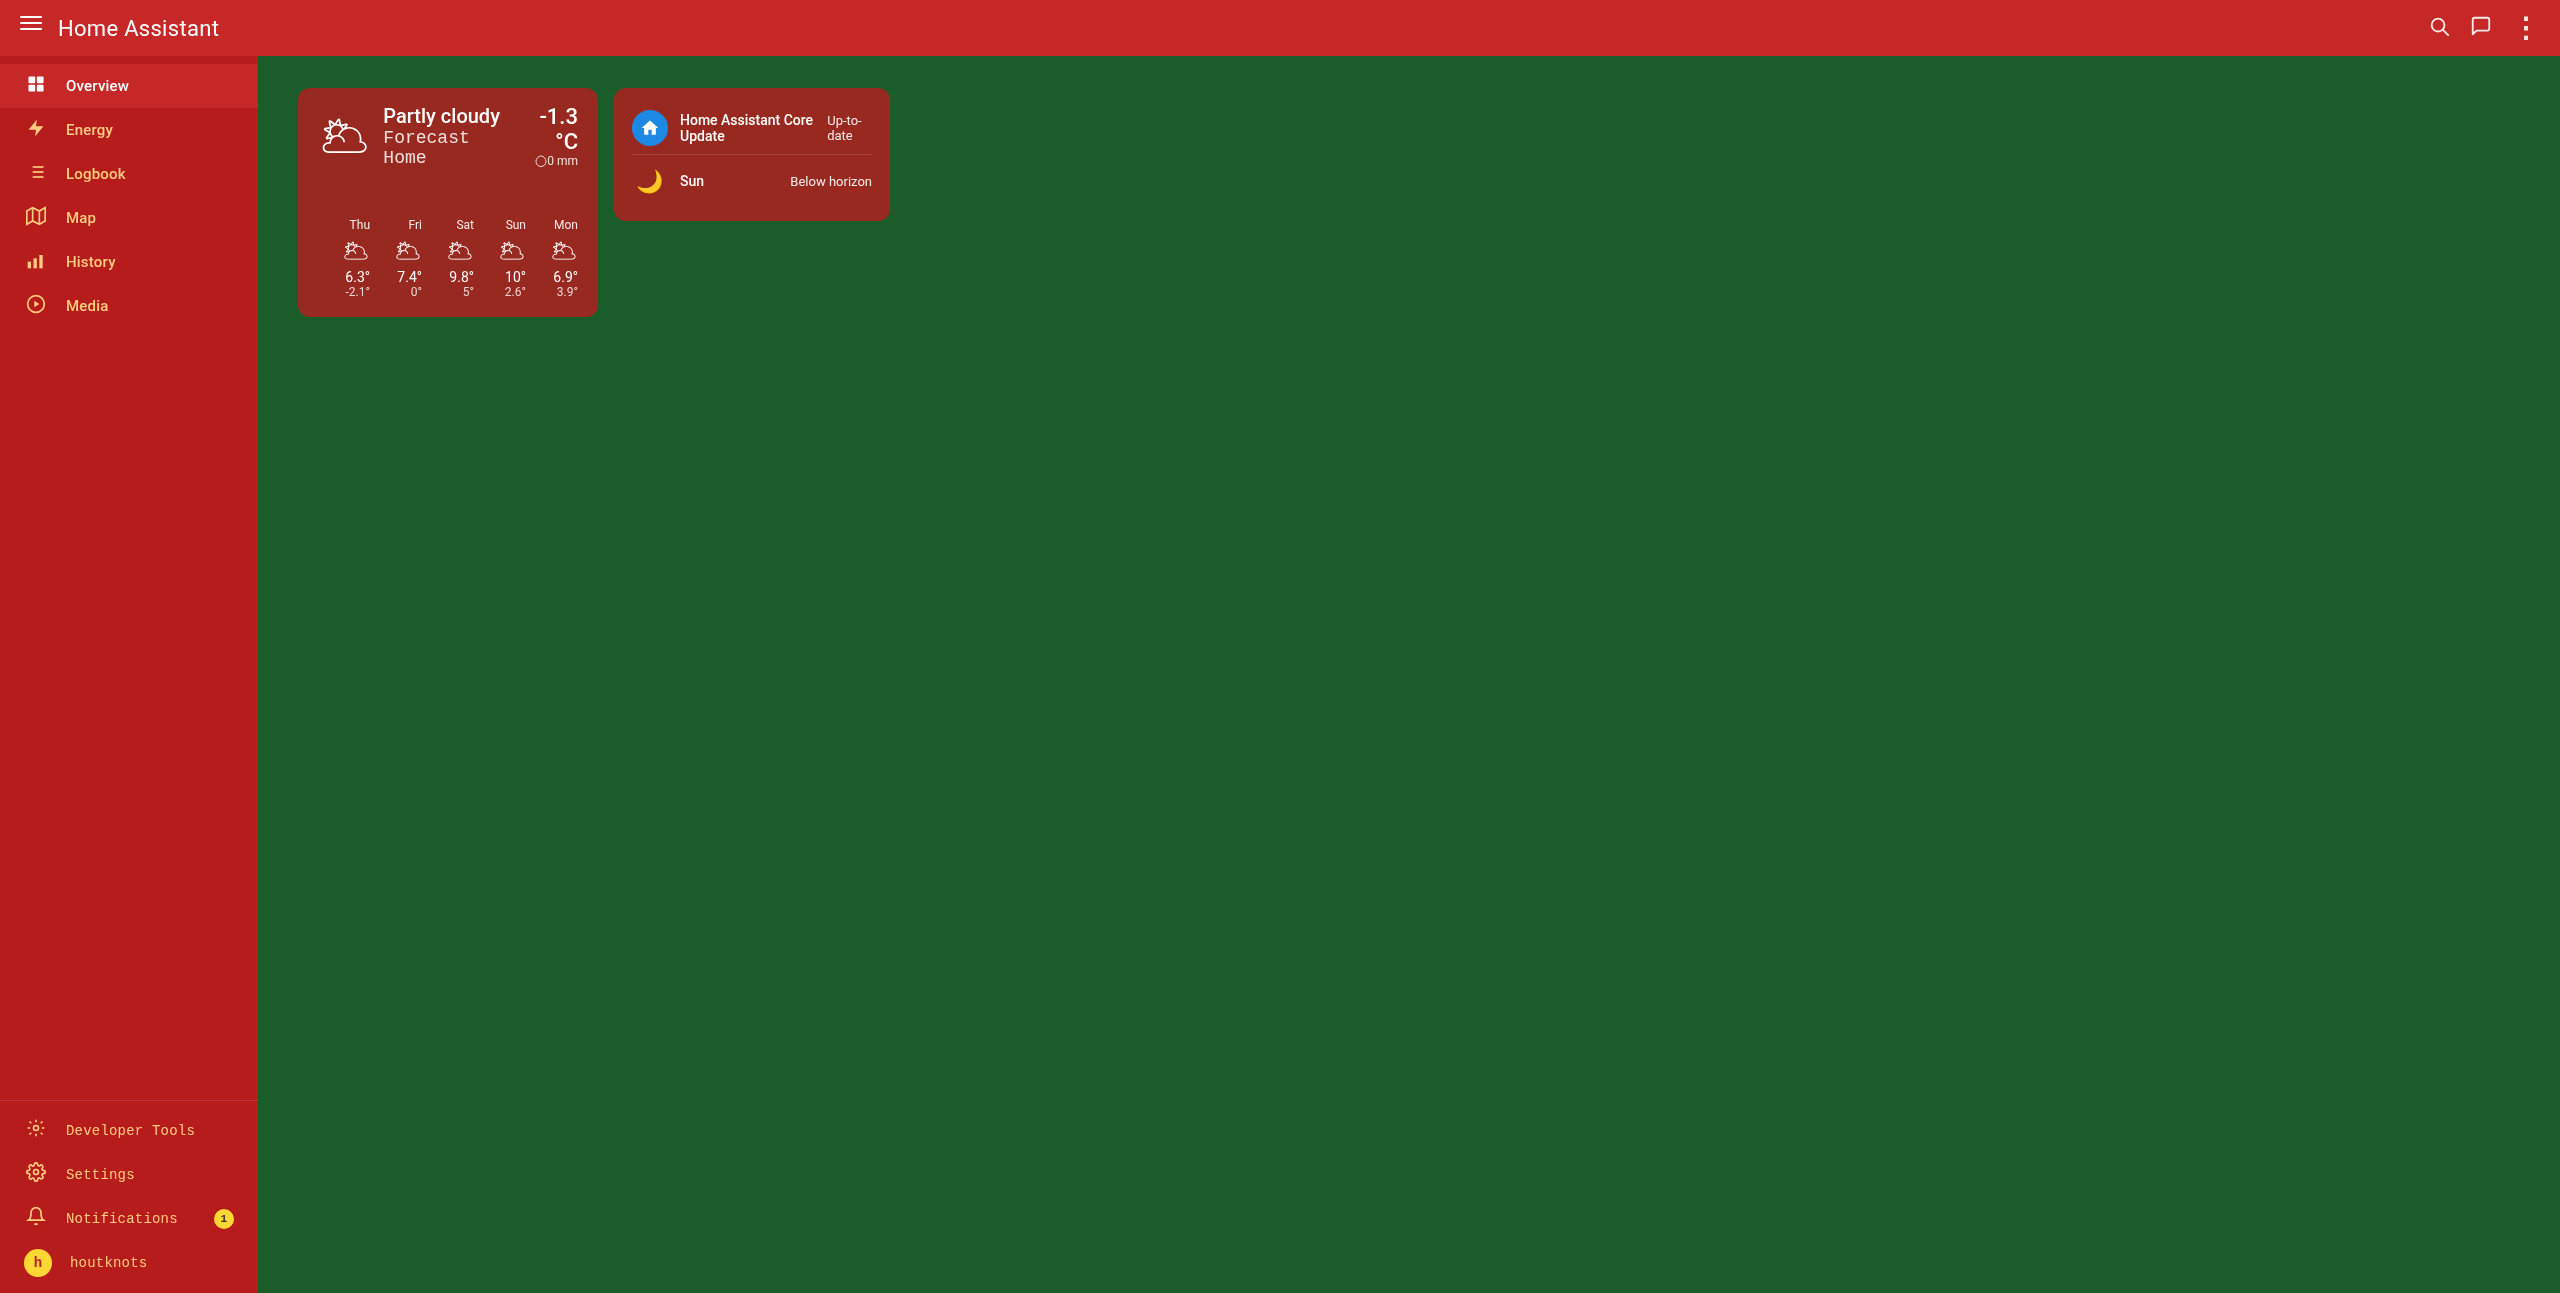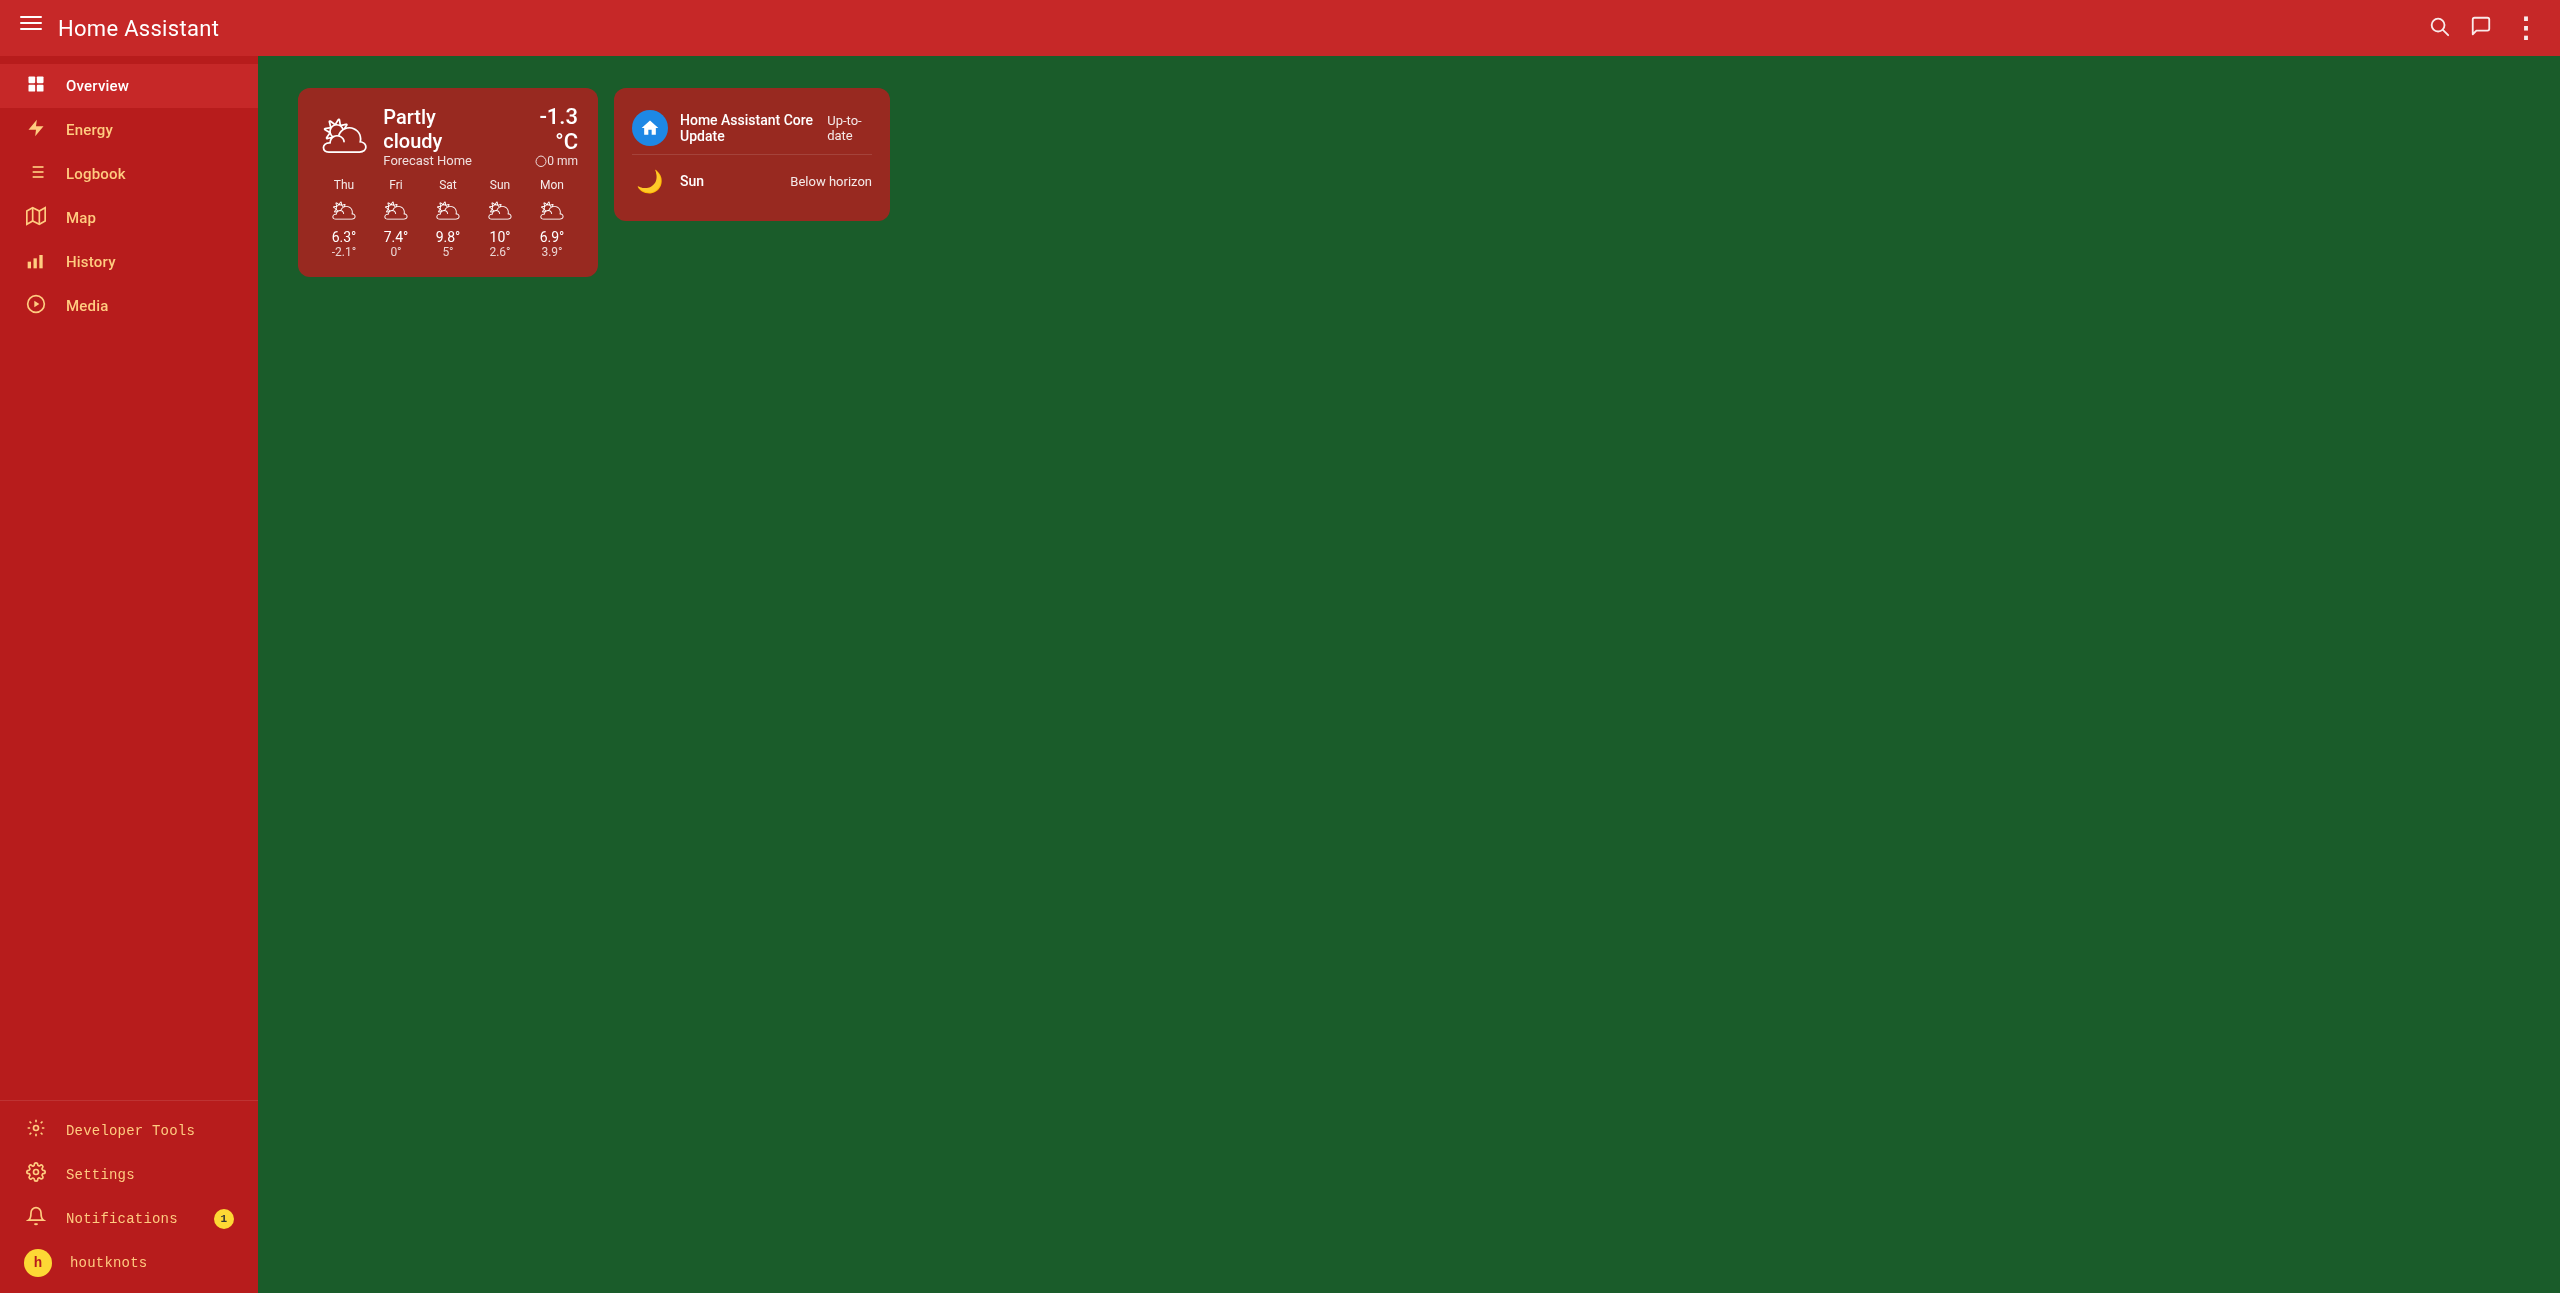--- a/index.html
+++ b/index.html
@@ -163,22 +163,23 @@
     .weather-cloud-icon {
       font-size: 42px;
       line-height: 1;
     }
     .weather-desc-block {}
     .weather-desc {
       font-size: 20px;
       font-weight: 500;
     }
     .weather-location {
-      font-size: 13px;
+      font-size: 18px;
       opacity: 0.85;
+      font-family: Liberation Mono, monospace;
     }
     .weather-temp-block {
       margin-left: auto;
       text-align: right;
     }
     .weather-temp {
       font-size: 22px;
       font-weight: 500;
     }
     .weather-precip {
@@ -188,22 +189,23 @@
       align-items: center;
       justify-content: flex-end;
       gap: 0;
     }
     .weather-forecast {
       display: flex;
       justify-content: space-between;
       margin-top: 10px;
     }
     .forecast-day {
-      text-align: center;
+      text-align: right;
       flex: 1;
+      margin-top: 40px;
     }
     .forecast-day-label {
       font-size: 12px;
       opacity: 0.9;
       margin-bottom: 6px;
     }
     .forecast-icon {
       font-size: 22px;
       margin-bottom: 6px;
     }

